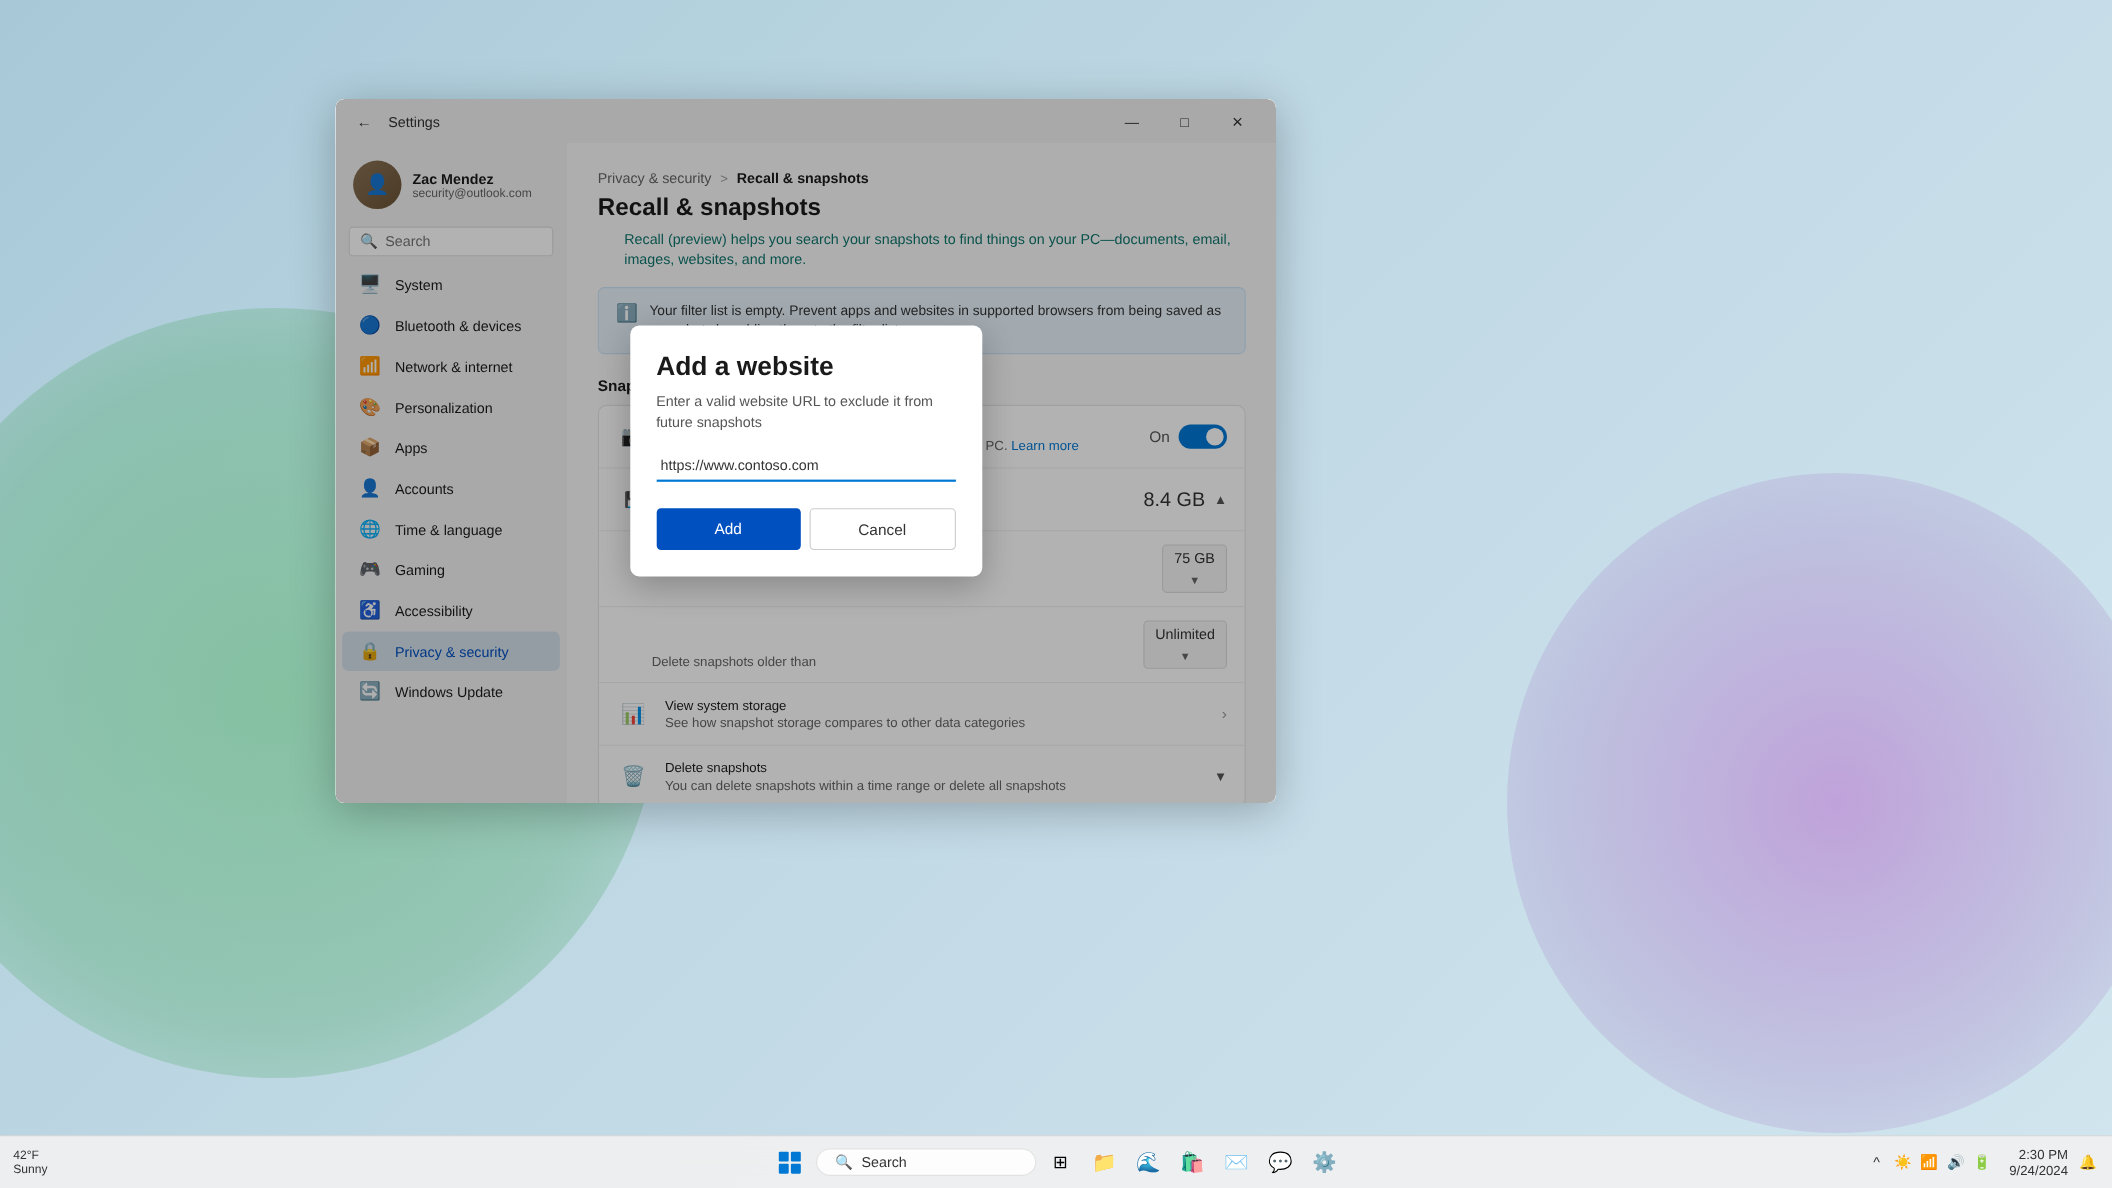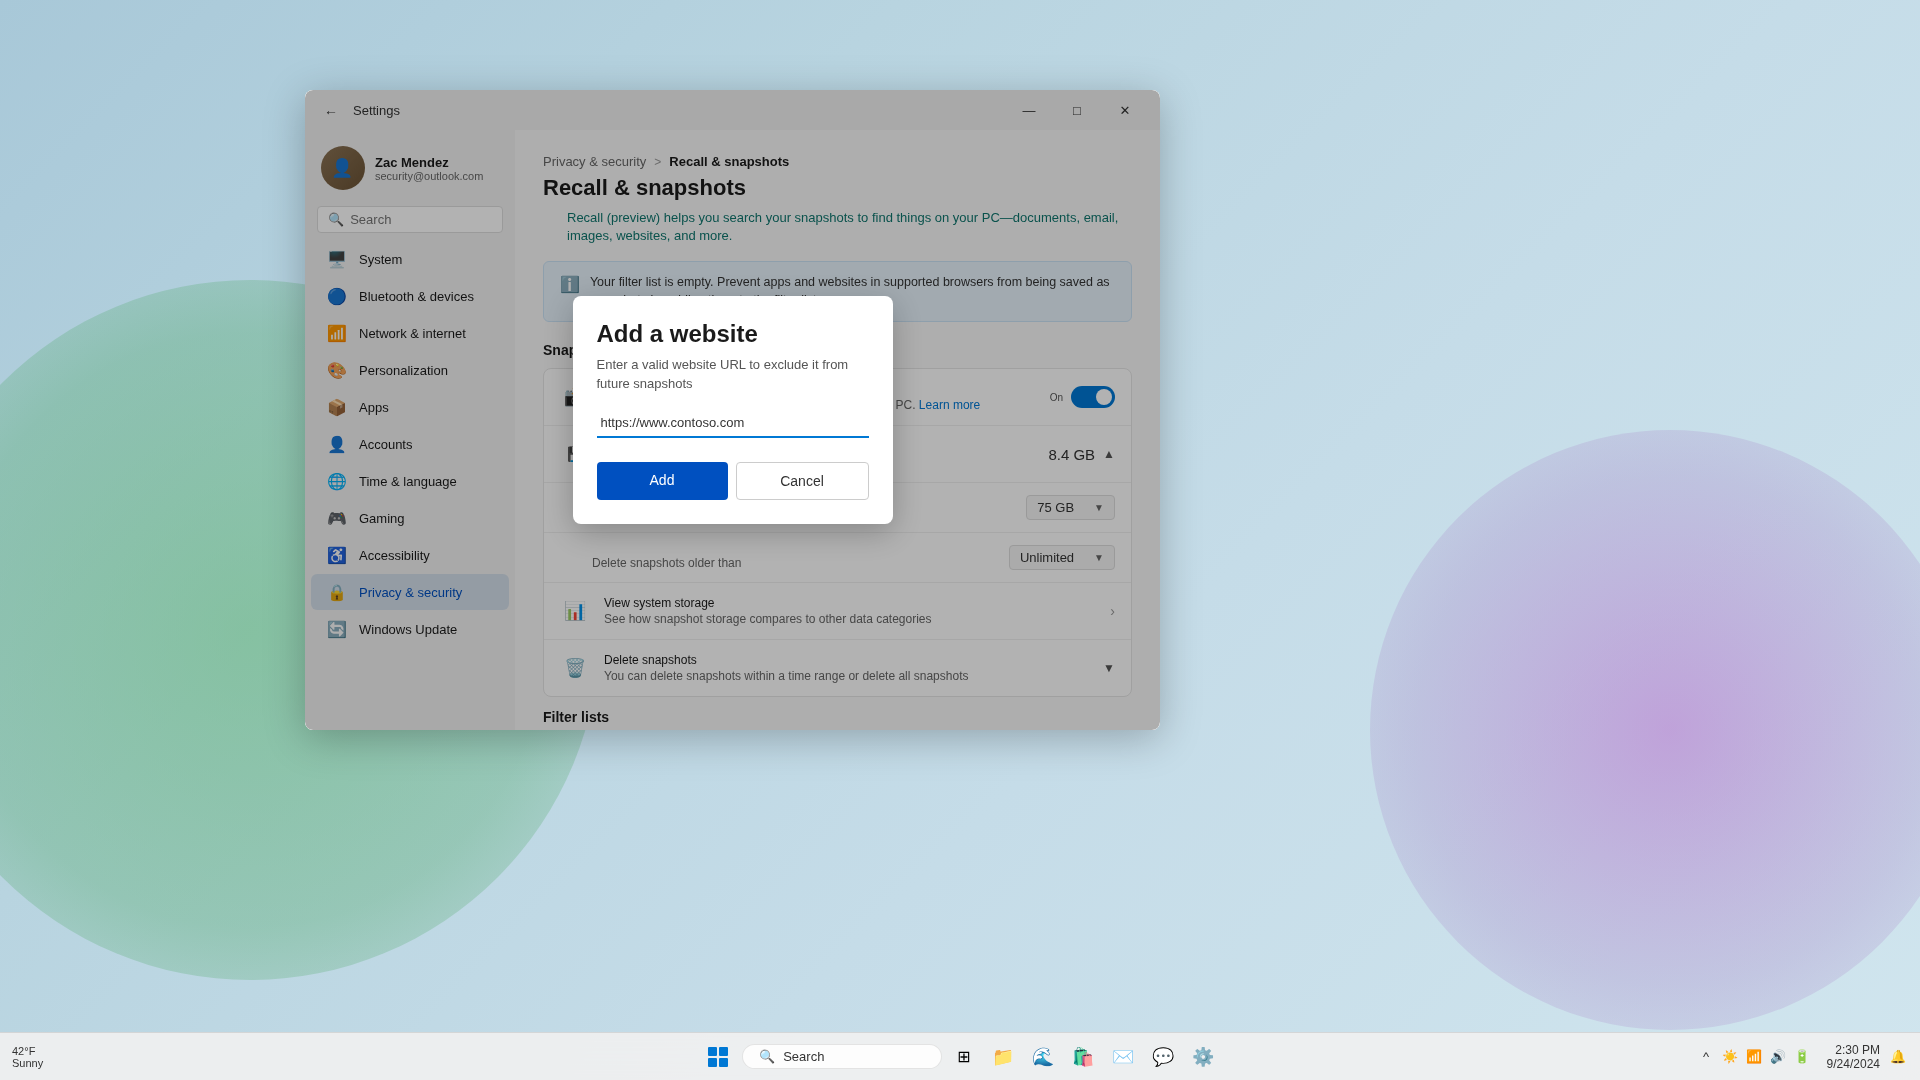--- a/index.html
+++ b/index.html
@@ -367,32 +367,33 @@
     .toggle::after {
       content: '';
       position: absolute;
       right: 3px;
       top: 3px;
       width: 16px;
       height: 16px;
       background: white;
       border-radius: 50%;
     }
-    .toggle-label { font-size: 10px; color: #555; }
+    .toggle-label { font-size: 14px; color: #555; }
     .dropdown-ctrl {
       display: flex;
       align-items: center;
-      gap: 20px;
+      gap: 8px;
       background: #f5f5f5;
       border: 1px solid #ddd;
       border-radius: 4px;
       padding: 4px 10px;
       cursor: pointer;
       font-size: 13px;
       color: #333;
+      flex-direction: column;
     }
     .dropdown-ctrl .chevron { font-size: 10px; color: #666; }
     .chevron-right { font-size: 14px; color: #999; cursor: pointer; }
 
     
     .dialog-overlay {
       position: absolute;
       inset: 0;
       background: rgba(0,0,0,0.3);
       z-index: 50;
@@ -597,21 +598,21 @@
             <div class="toggle"></div>
           </div>
         </div>
 
         <div class="settings-row">
           <div class="row-icon" style="font-size:14px;">💾</div>
           <div class="row-content">
             <div class="row-title" style="font-size:12px; color:#666;">Snapshot storage on this device</div>
           </div>
           <div class="row-control">
-            <span style="font-size:15px; color:#333;">8.4 GB</span>
+            <span style="font-size:18px; color:#333;">8.4 GB</span>
             <span style="font-size:12px; color:#555; cursor:pointer;">▲</span>
           </div>
         </div>
 
         <div class="settings-row" style="padding-left:48px;">
           <div class="row-content">
             <div class="row-title" style="font-size:12px; color:#666;">Maximum storage for snapshots</div>
           </div>
           <div class="row-control">
             <div class="dropdown-ctrl">

